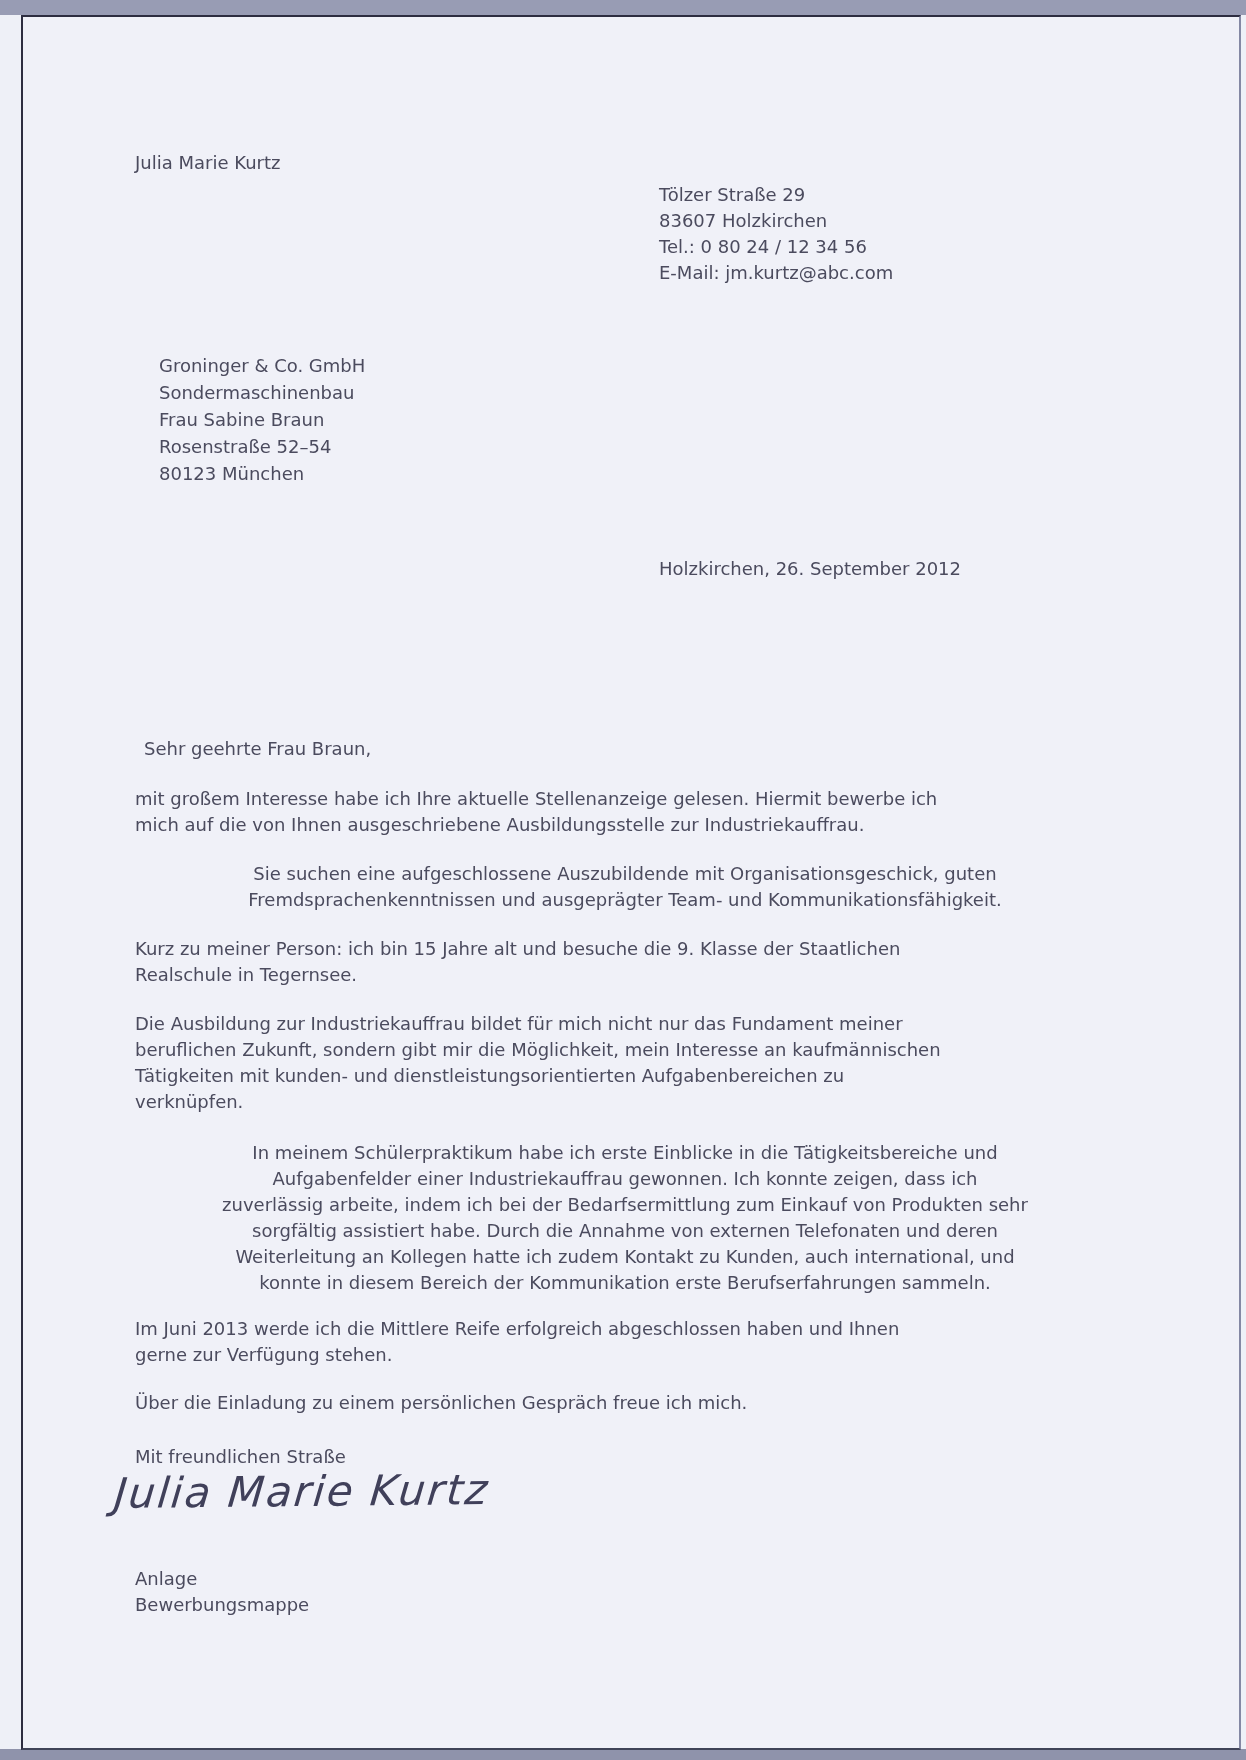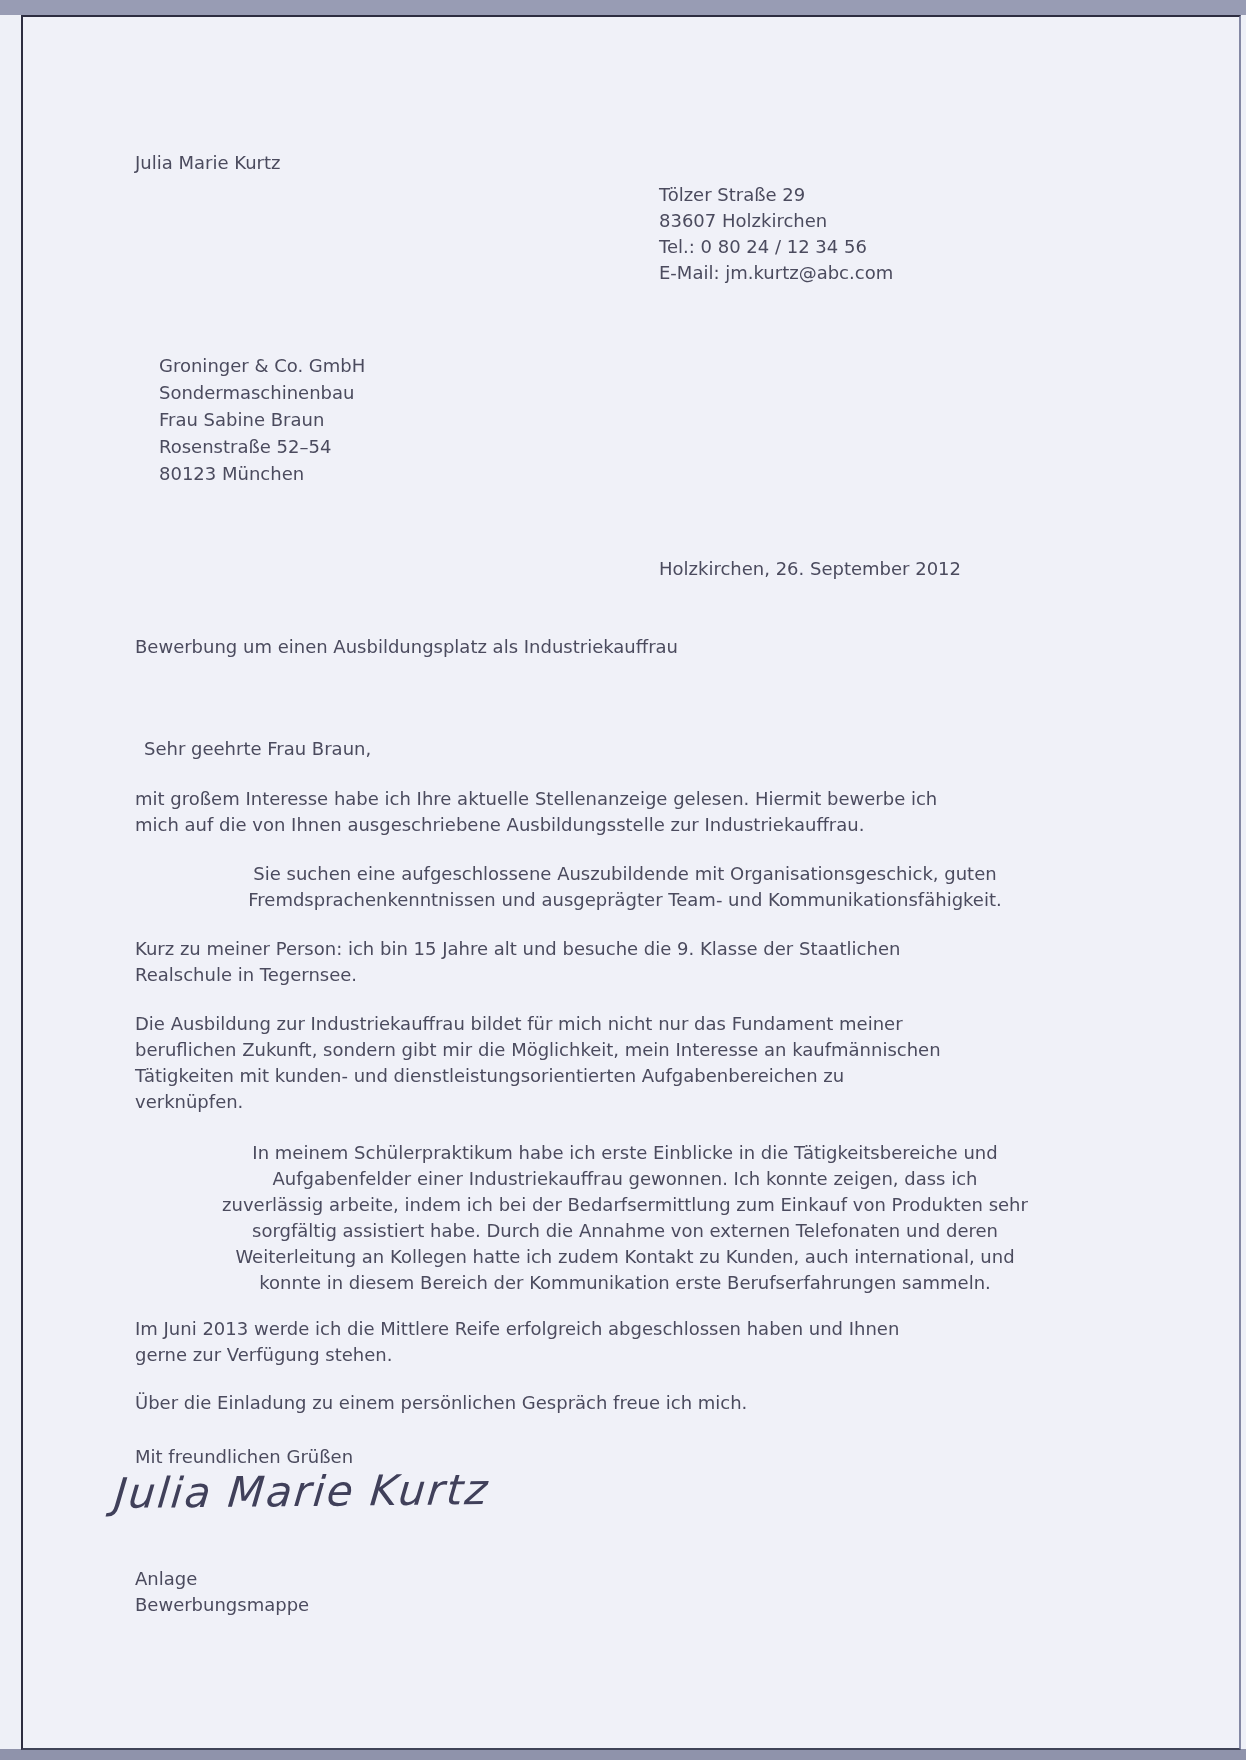--- a/index.html
+++ b/index.html
@@ -71,21 +71,20 @@
 
 <div class="abs recipient lines">Groninger &amp; Co. GmbH
 Sondermaschinenbau
 Frau Sabine Braun
 Rosenstraße 52–54
 80123 München</div>
 
 <div class="abs dateline">Holzkirchen, 26. September 2012</div>
 
 <div class="abs subject">
-  <div>Bewerbung um einen Ausbildungsplatz als Industriekauffrau</div>
 </div>
 
 <div class="abs salutation">Sehr geehrte Frau Braun,</div>
 
 <div class="abs para p1 lines">mit großem Interesse habe ich Ihre aktuelle Stellenanzeige gelesen. Hiermit bewerbe ich
 mich auf die von Ihnen ausgeschriebene Ausbildungsstelle zur Industriekauffrau.</div>
 <div class="abs para p2 lines">Sie suchen eine aufgeschlossene Auszubildende mit Organisationsgeschick, guten
 Fremdsprachenkenntnissen und ausgeprägter Team- und Kommunikationsfähigkeit.</div>
 <div class="abs para p3 lines">Kurz zu meiner Person: ich bin 15 Jahre alt und besuche die 9. Klasse der Staatlichen
 Realschule in Tegernsee.</div>
@@ -96,18 +95,18 @@
 <div class="abs para p5 lines">In meinem Schülerpraktikum habe ich erste Einblicke in die Tätigkeitsbereiche und
 Aufgabenfelder einer Industriekauffrau gewonnen. Ich konnte zeigen, dass ich
 zuverlässig arbeite, indem ich bei der Bedarfsermittlung zum Einkauf von Produkten sehr
 sorgfältig assistiert habe. Durch die Annahme von externen Telefonaten und deren
 Weiterleitung an Kollegen hatte ich zudem Kontakt zu Kunden, auch international, und
 konnte in diesem Bereich der Kommunikation erste Berufserfahrungen sammeln.</div>
 <div class="abs para p6 lines">Im Juni 2013 werde ich die Mittlere Reife erfolgreich abgeschlossen haben und Ihnen
 gerne zur Verfügung stehen.</div>
 <div class="abs para p7 lines">Über die Einladung zu einem persönlichen Gespräch freue ich mich.</div>
 
-<div class="abs closing">Mit freundlichen Grüßen</div>
+<div class="abs closing">Mit freundlichen Straße</div>
 
 <div class="abs signature">Julia Marie Kurtz</div>
 
 <div class="abs enclosure lines">Anlage
 Bewerbungsmappe</div>
 
 </body></html>

